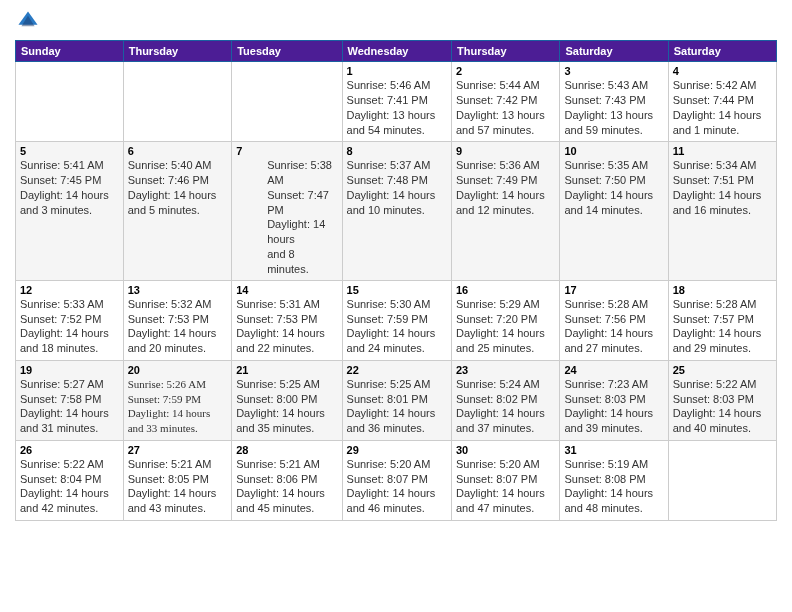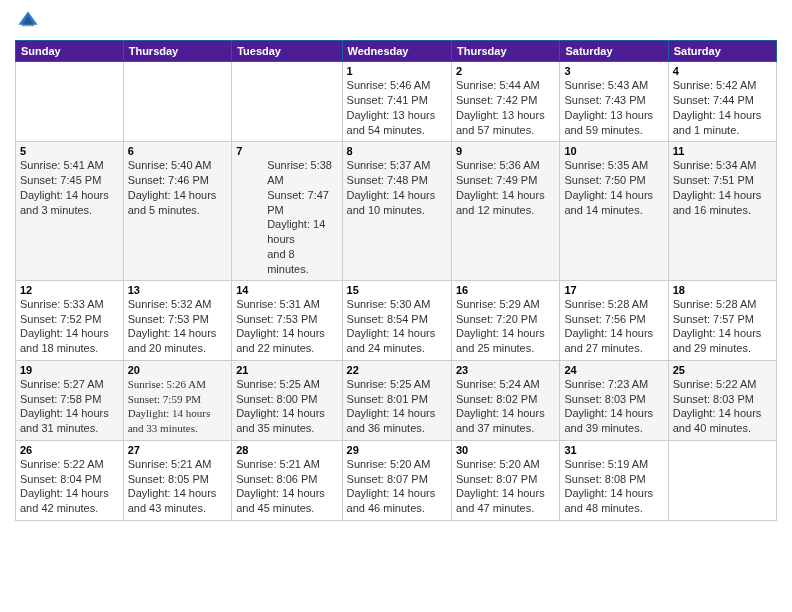--- a/index.html
+++ b/index.html
@@ -227,21 +227,21 @@
           <td>
             <span class="day-num">14</span>
             <div class="day-info" style="white-space: pre-line;">Sunrise: 5:31 AM
 Sunset: 7:53 PM
 Daylight: 14 hours
 and 22 minutes.</div>
           </td>
           <td>
             <span class="day-num">15</span>
             <div class="day-info" style="white-space: pre-line;">Sunrise: 5:30 AM
-Sunset: 8:54 PM
+Sunset: 7:59 PM
 Daylight: 14 hours
 and 24 minutes.</div>
           </td>
           <td>
             <span class="day-num">16</span>
             <div class="day-info" style="white-space: pre-line;">Sunrise: 5:29 AM
 Sunset: 7:20 PM
 Daylight: 14 hours
 and 25 minutes.</div>
           </td>

